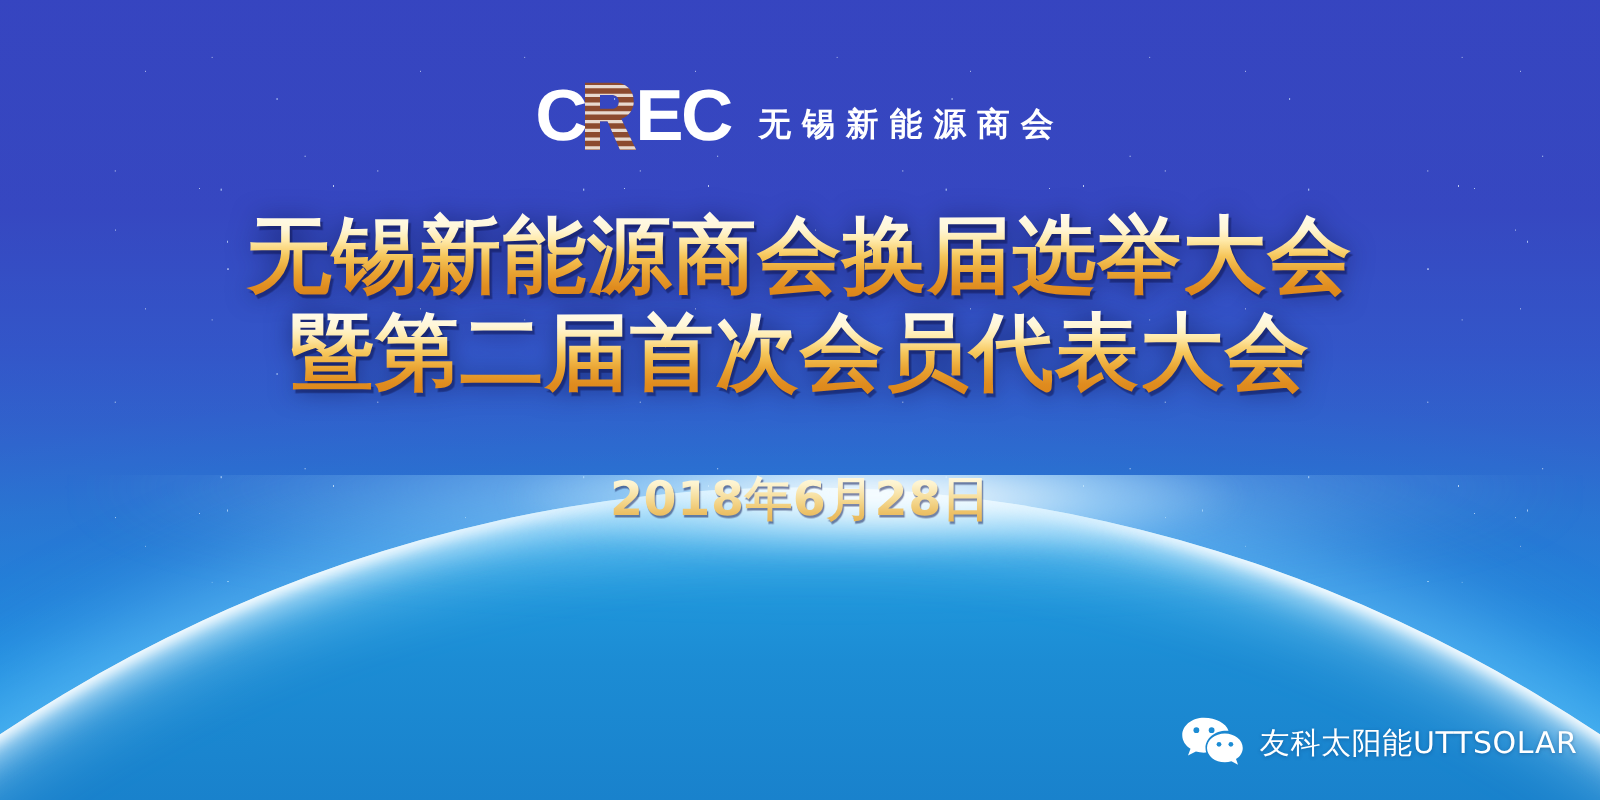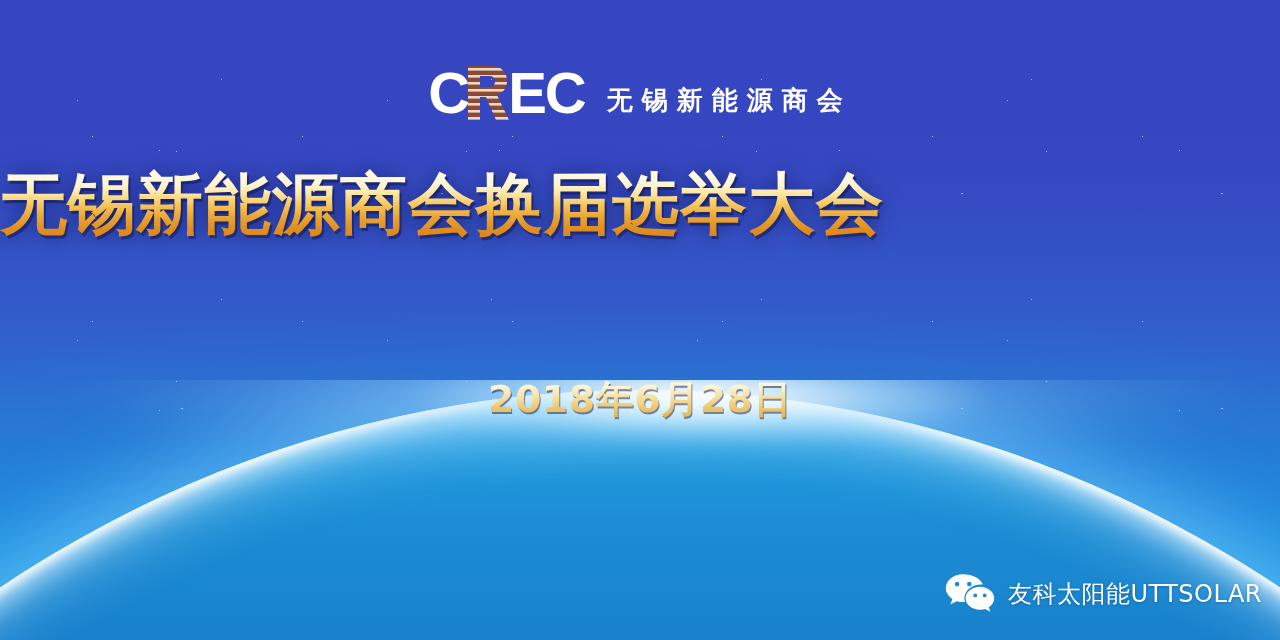--- a/index.html
+++ b/index.html
@@ -169,21 +169,21 @@
     color: #ffffff;
     letter-spacing: .6px;
     white-space: nowrap;
   }
 
   
   .title-block {
     position: absolute;
     left: 0; right: 0;
     top: 166px;
-    text-align: left;
+    text-align: center;
   }
   .title-line {
     font-family: "DejaVu Sans", "Liberation Sans", sans-serif;
     font-weight: 700;
     font-size: 67px;
     line-height: 1.16;
     letter-spacing: 1px;
     background: linear-gradient(180deg,
         #fffdf3 0%,
         #fff6d8 22%,
@@ -291,20 +291,21 @@
       <span class="crec-letter">E</span>
       <span class="crec-letter">C</span>
     </div>
     <div class="logo-cn-block">
       <div class="logo-cn">无锡新能源商会</div>
     </div>
   </div>
 
   <div class="title-block">
     <div class="title-line">无锡新能源商会换届选举大会</div>
+    <div class="title-line">暨第二届首次会员代表大会</div>
   </div>
 
   <div class="meta-row">
     <div class="meta-text">2018年6月28日</div>
   </div>
 
   <div class="watermark">
     <span>
       <svg class="wechat-icon" width="52" height="44" viewBox="0 0 52 44" aria-hidden="true">
         <g fill="#ffffff">

